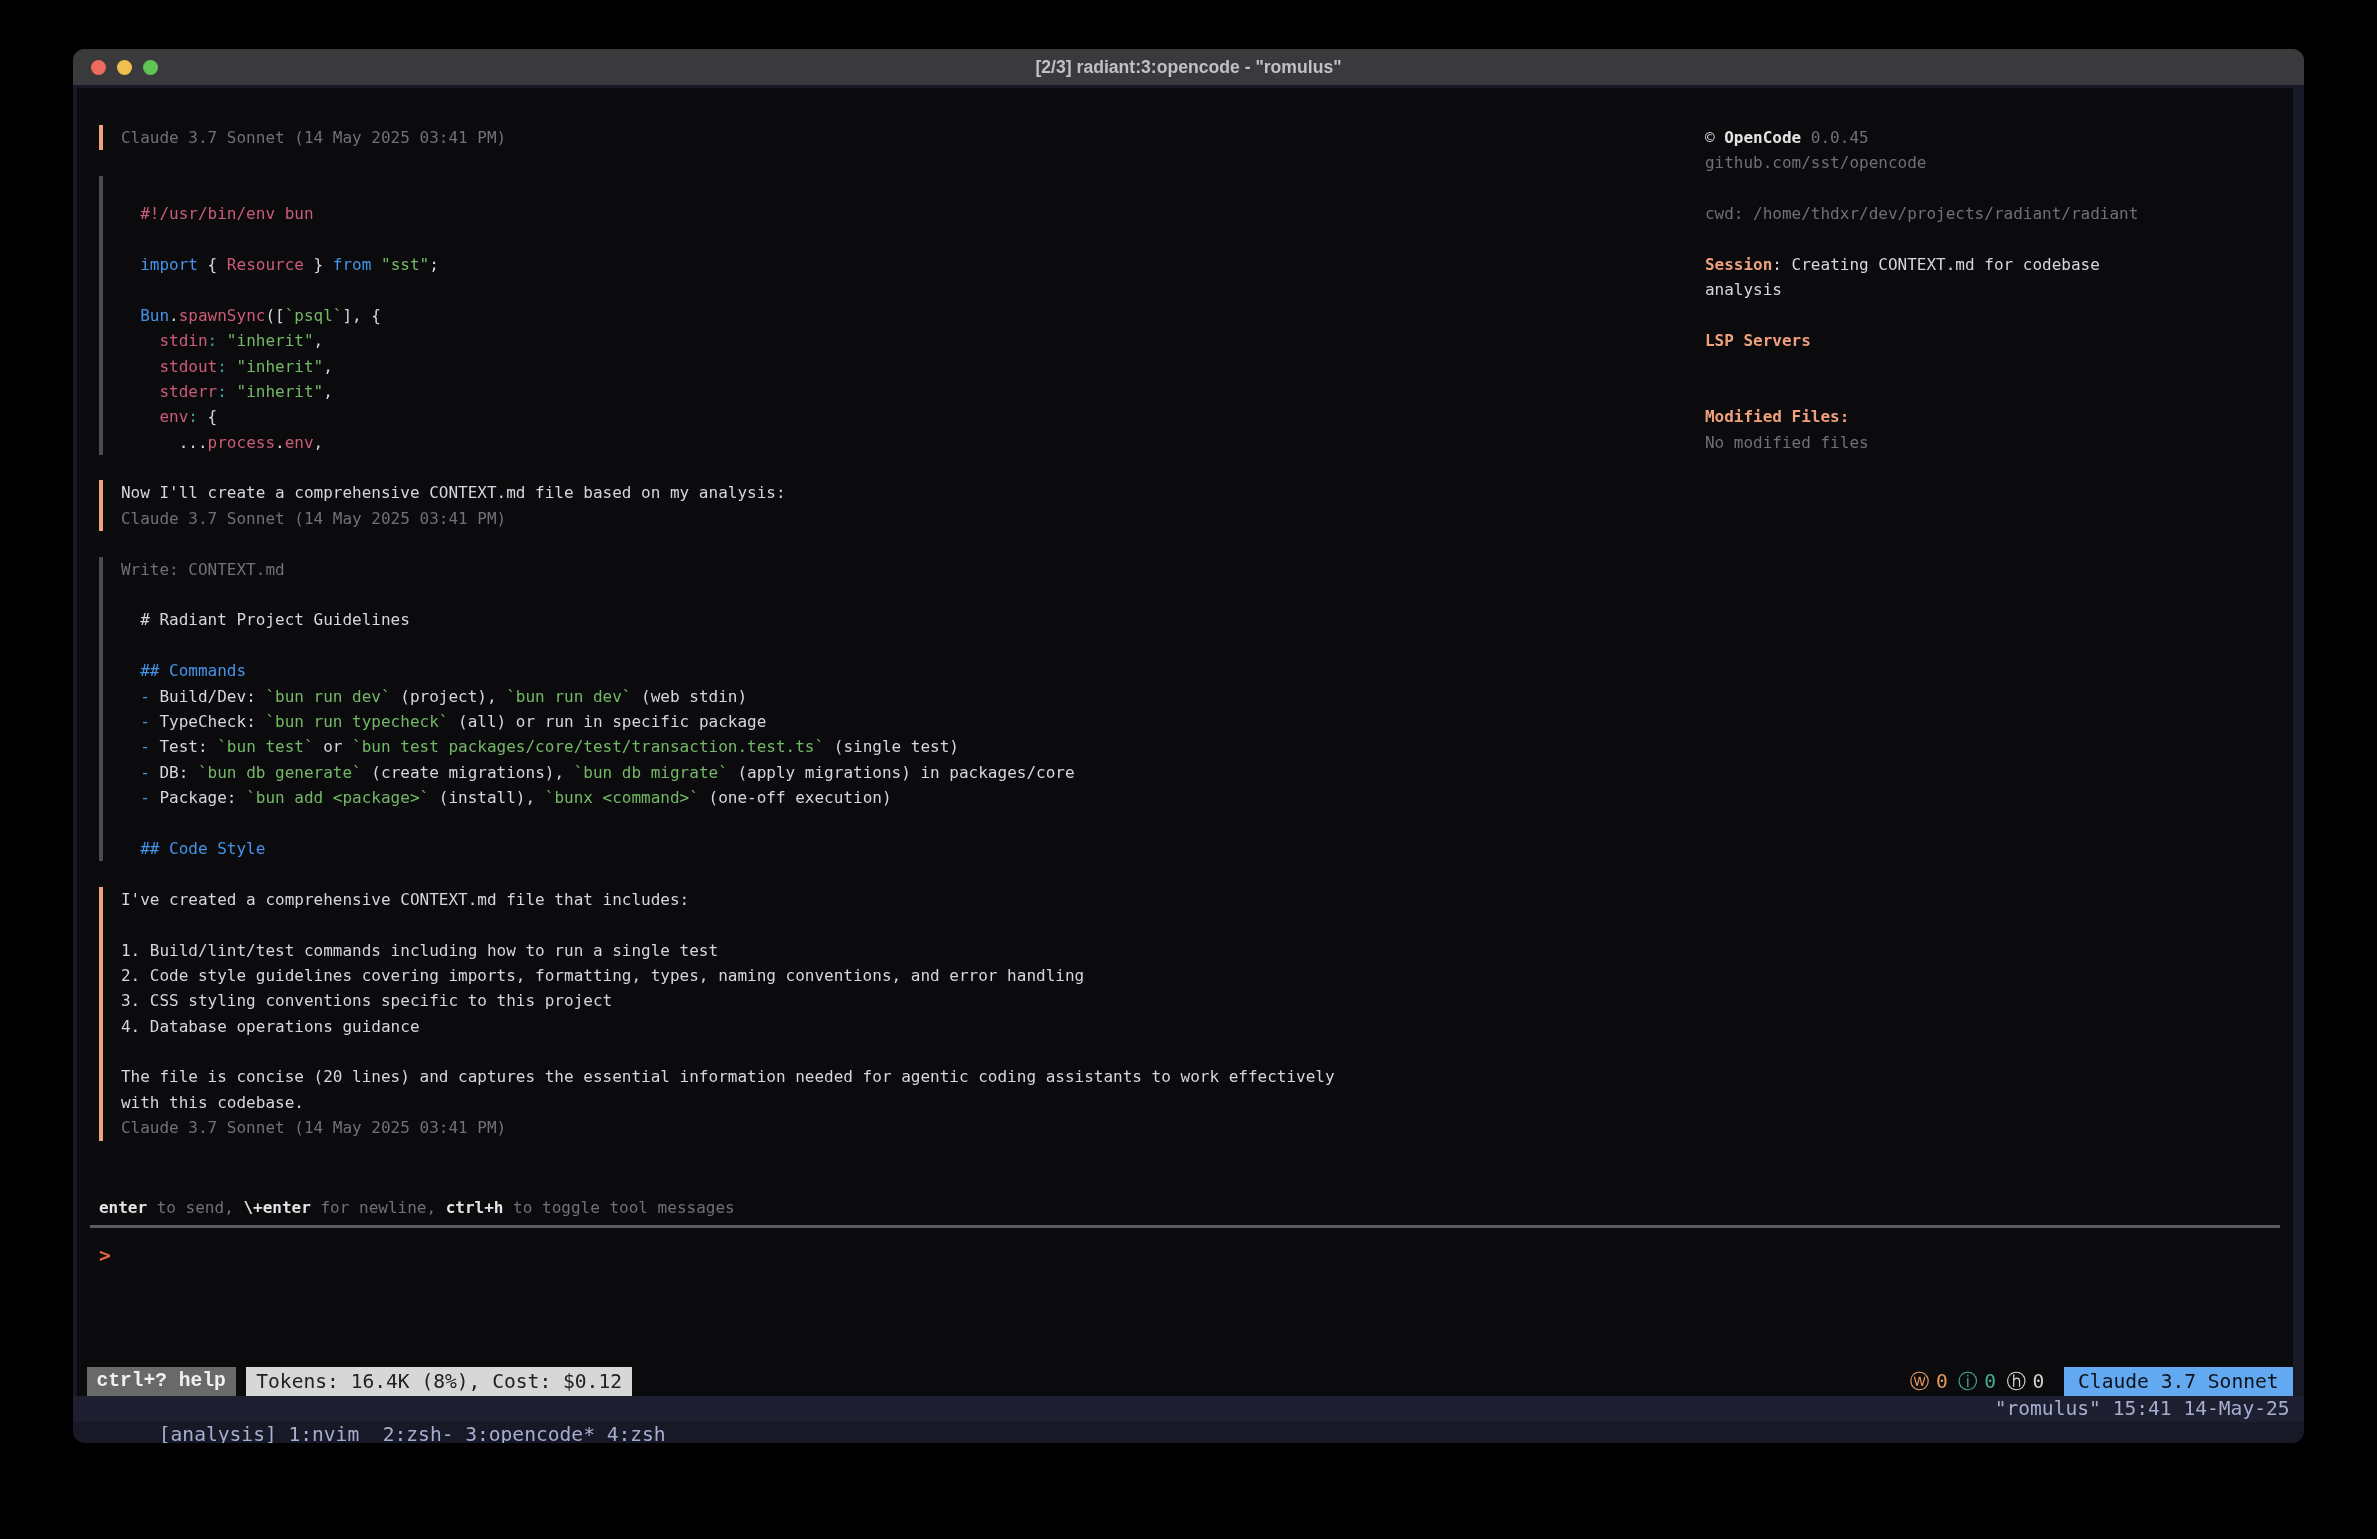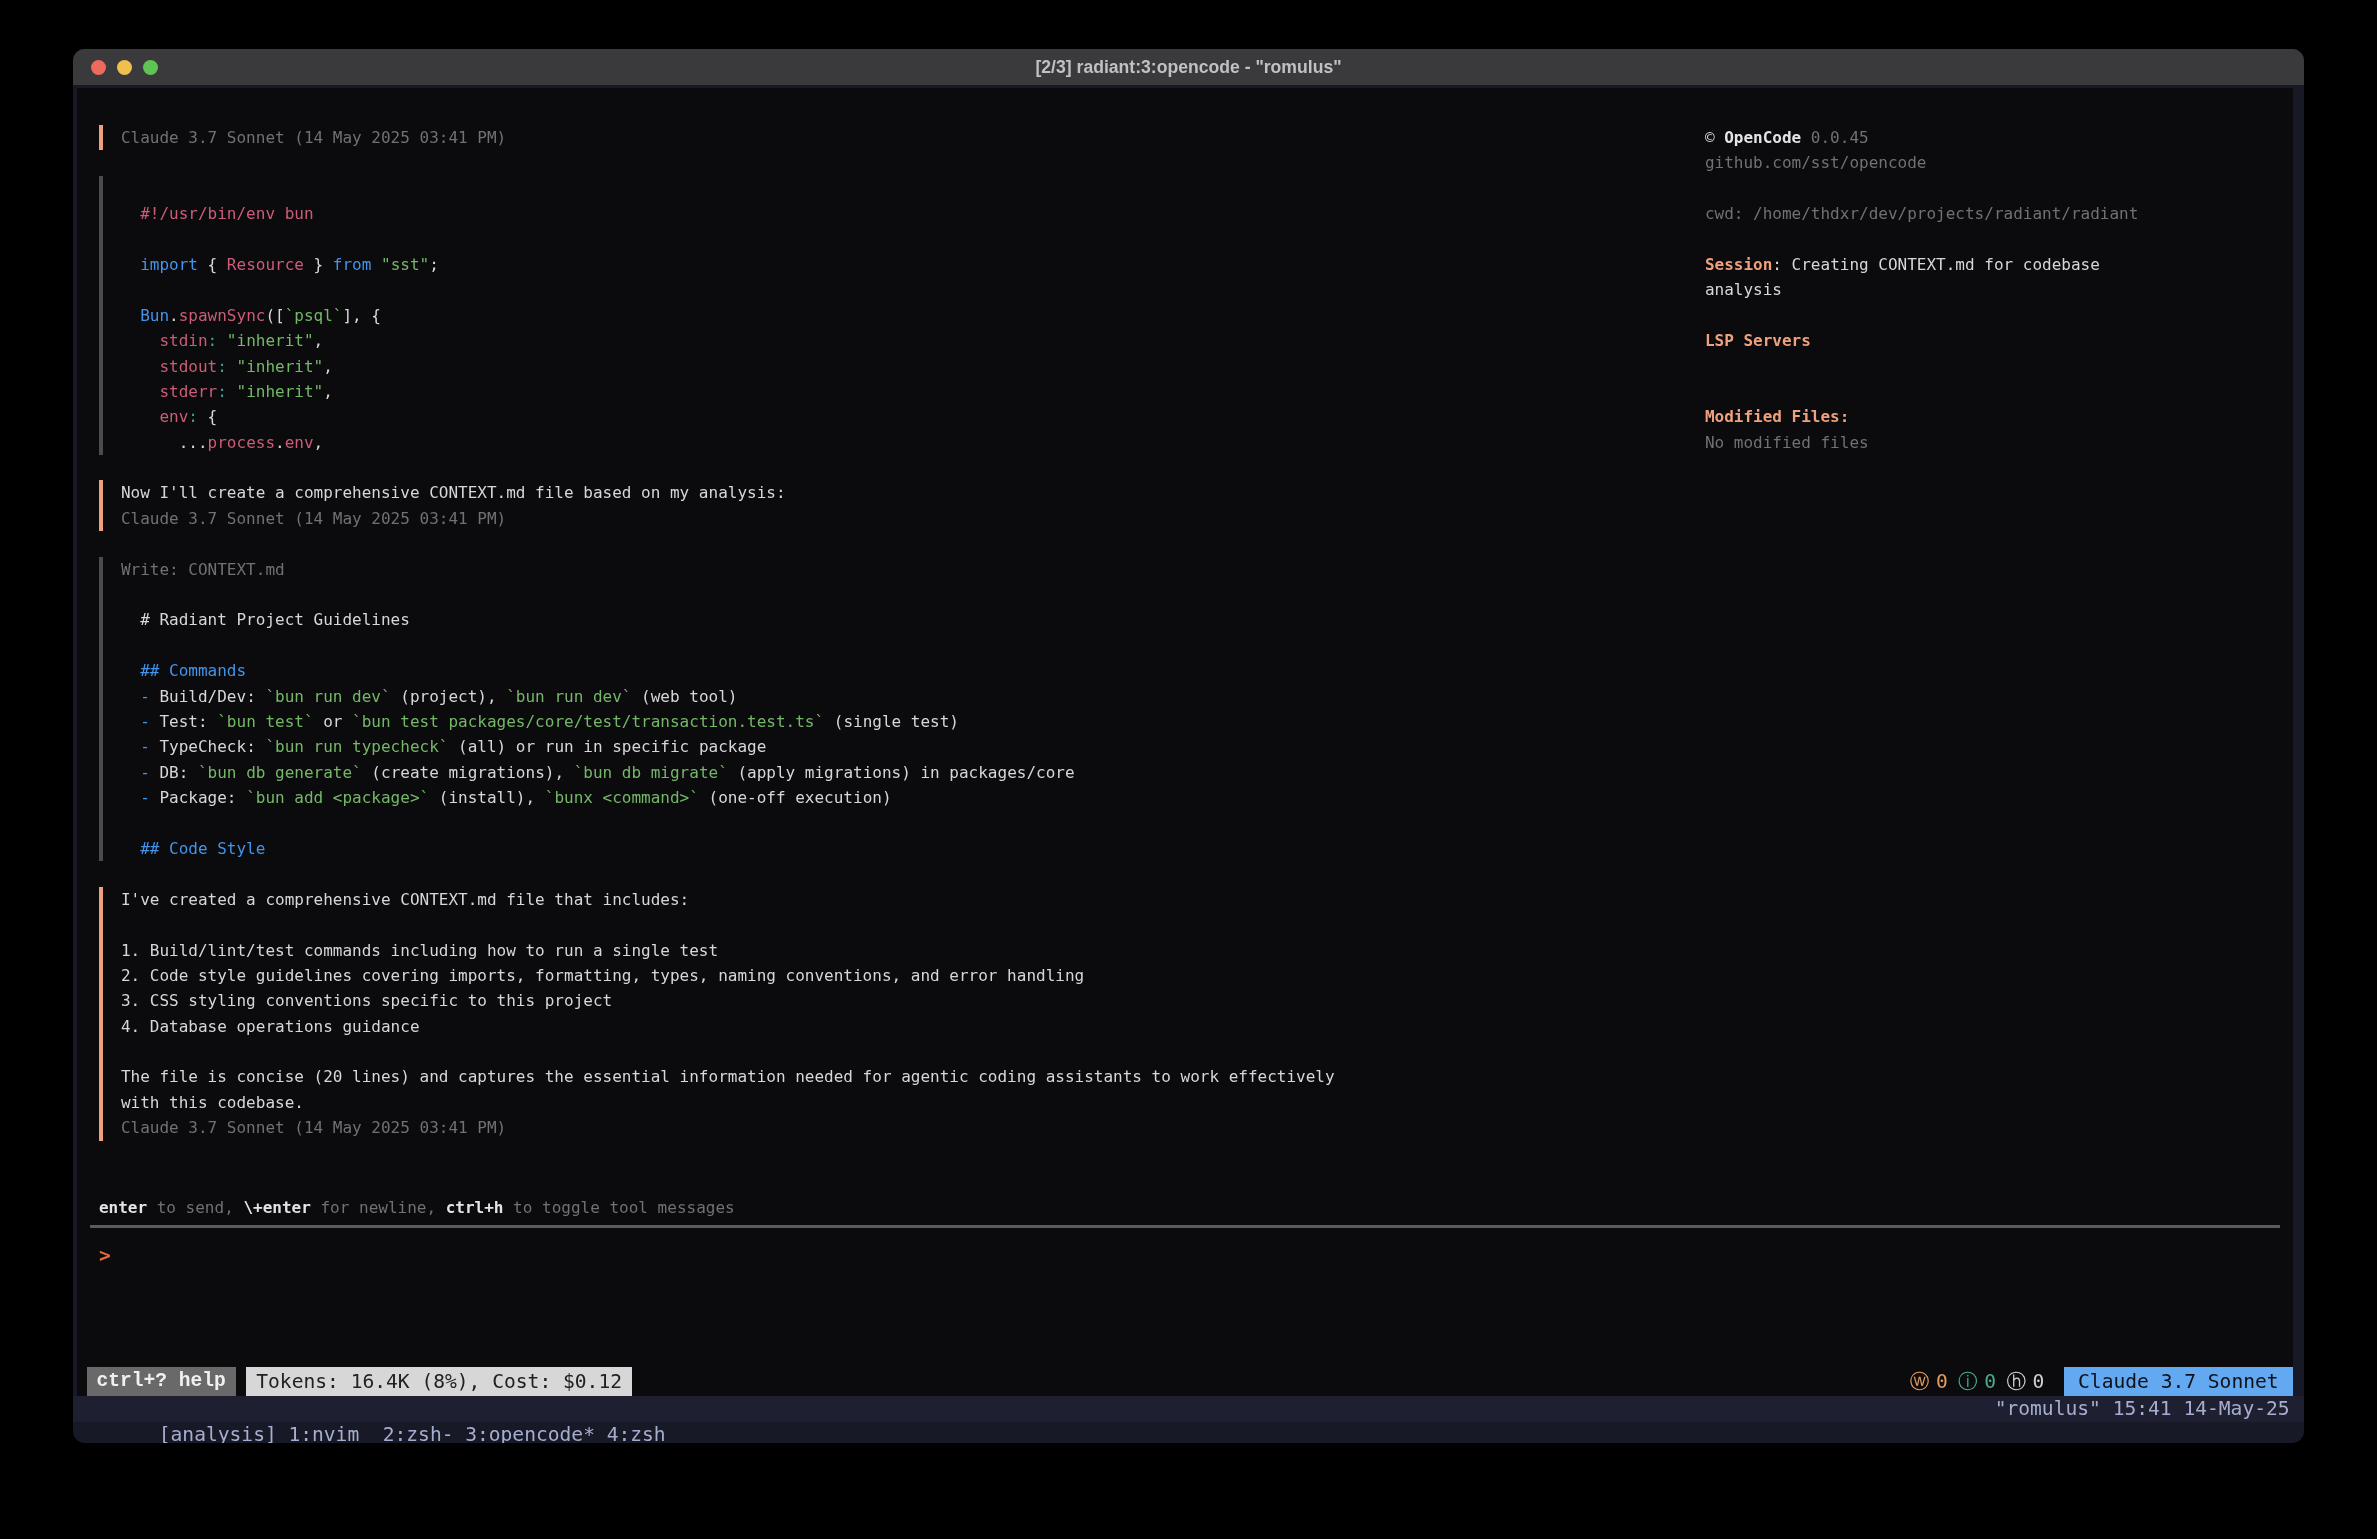--- a/index.html
+++ b/index.html
@@ -90,23 +90,23 @@
       </div>
       <div class="gap"></div>
 
       <div class="block grayb">
         <div class="line t-g">Write: CONTEXT.md</div>
         <div class="gap"></div>
         <div>
             <div class="line"><span class="t-w">  # Radiant Project Guidelines</span></div>
             <div class="line"> </div>
             <div class="line"><span class="t-blue">  ## Commands</span></div>
-            <div class="line"><span class="t-blue">  -</span><span class="t-w"> Build/Dev: </span><span class="t-green">`bun run dev`</span><span class="t-w"> (project), </span><span class="t-green">`bun run dev`</span><span class="t-w"> (web tool)</span></div>
+            <div class="line"><span class="t-blue">  -</span><span class="t-w"> Build/Dev: </span><span class="t-green">`bun run dev`</span><span class="t-w"> (project), </span><span class="t-green">`bun run dev`</span><span class="t-w"> (web stdin)</span></div>
+            <div class="line"><span class="t-blue">  -</span><span class="t-w"> TypeCheck: </span><span class="t-green">`bun run typecheck`</span><span class="t-w"> (all) or run in specific package</span></div>
             <div class="line"><span class="t-blue">  -</span><span class="t-w"> Test: </span><span class="t-green">`bun test`</span><span class="t-w"> or </span><span class="t-green">`bun test packages/core/test/transaction.test.ts`</span><span class="t-w"> (single test)</span></div>
-            <div class="line"><span class="t-blue">  -</span><span class="t-w"> TypeCheck: </span><span class="t-green">`bun run typecheck`</span><span class="t-w"> (all) or run in specific package</span></div>
             <div class="line"><span class="t-blue">  -</span><span class="t-w"> DB: </span><span class="t-green">`bun db generate`</span><span class="t-w"> (create migrations), </span><span class="t-green">`bun db migrate`</span><span class="t-w"> (apply migrations) in packages/core</span></div>
             <div class="line"><span class="t-blue">  -</span><span class="t-w"> Package: </span><span class="t-green">`bun add &lt;package&gt;`</span><span class="t-w"> (install), </span><span class="t-green">`bunx &lt;command&gt;`</span><span class="t-w"> (one-off execution)</span></div>
             <div class="line"> </div>
             <div class="line"><span class="t-blue">  ## Code Style</span></div>
           </div>
       </div>
       <div class="gap"></div>
 
       <div class="block orange">
         <div>

